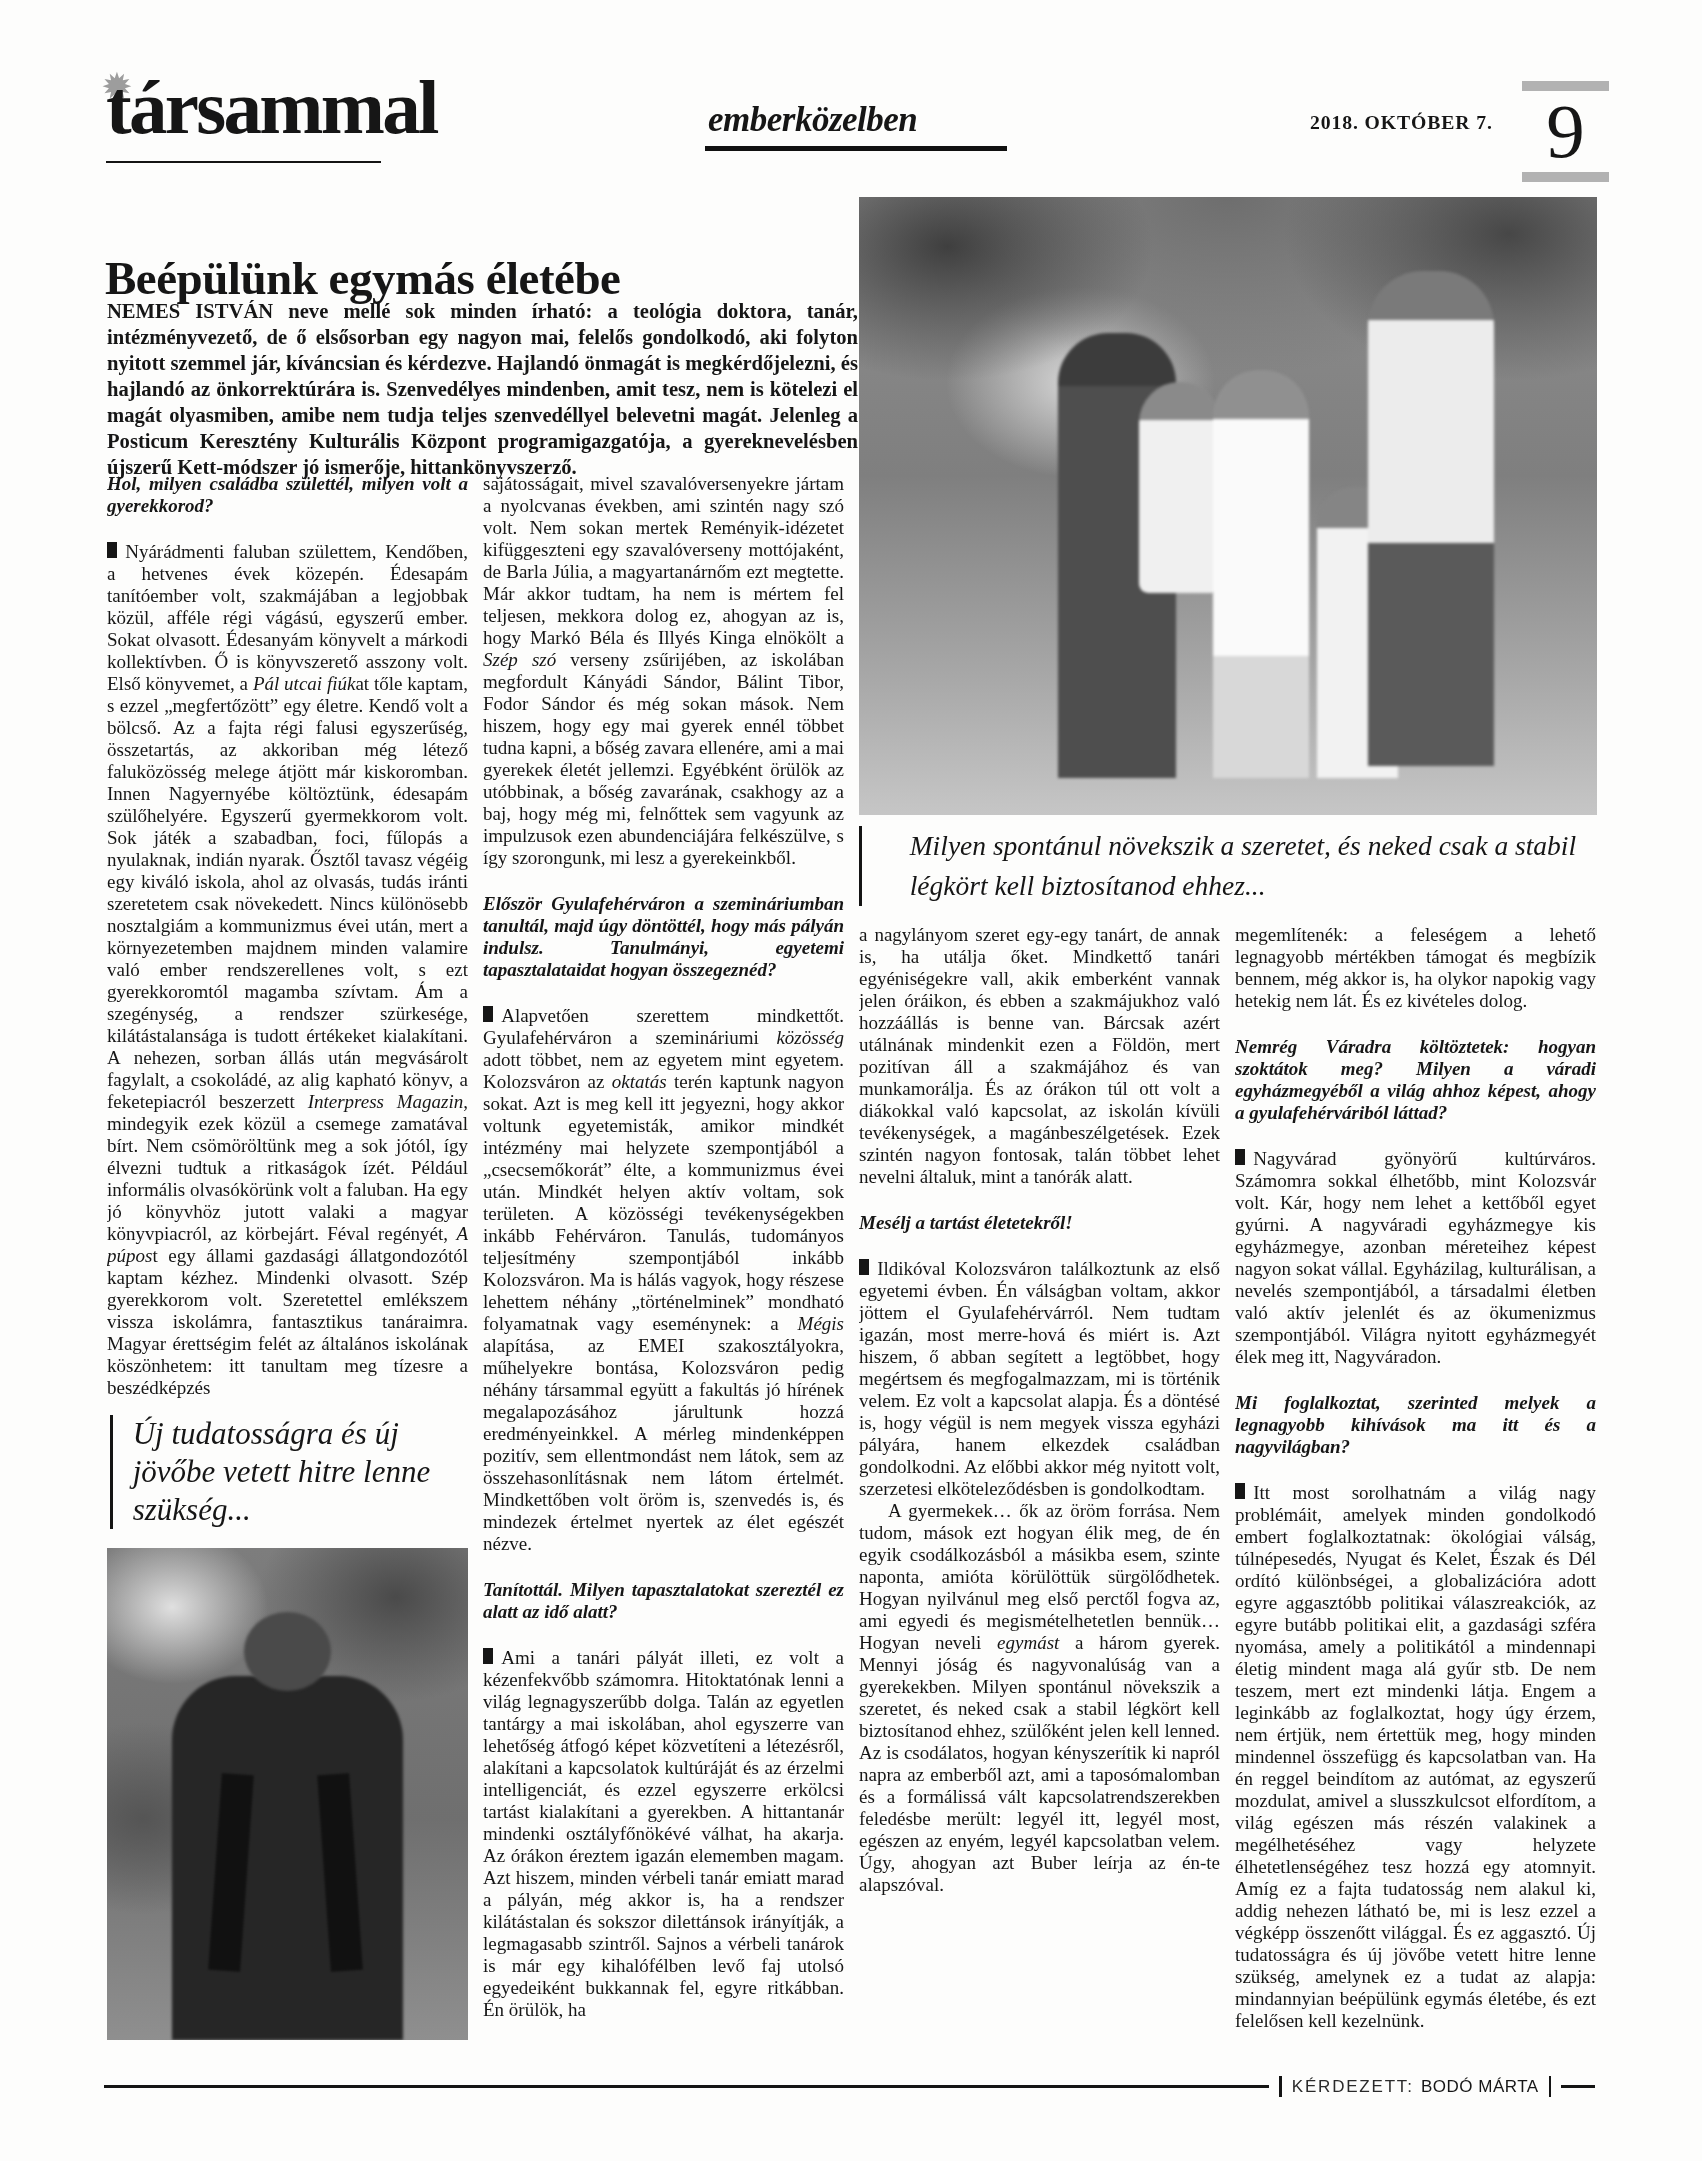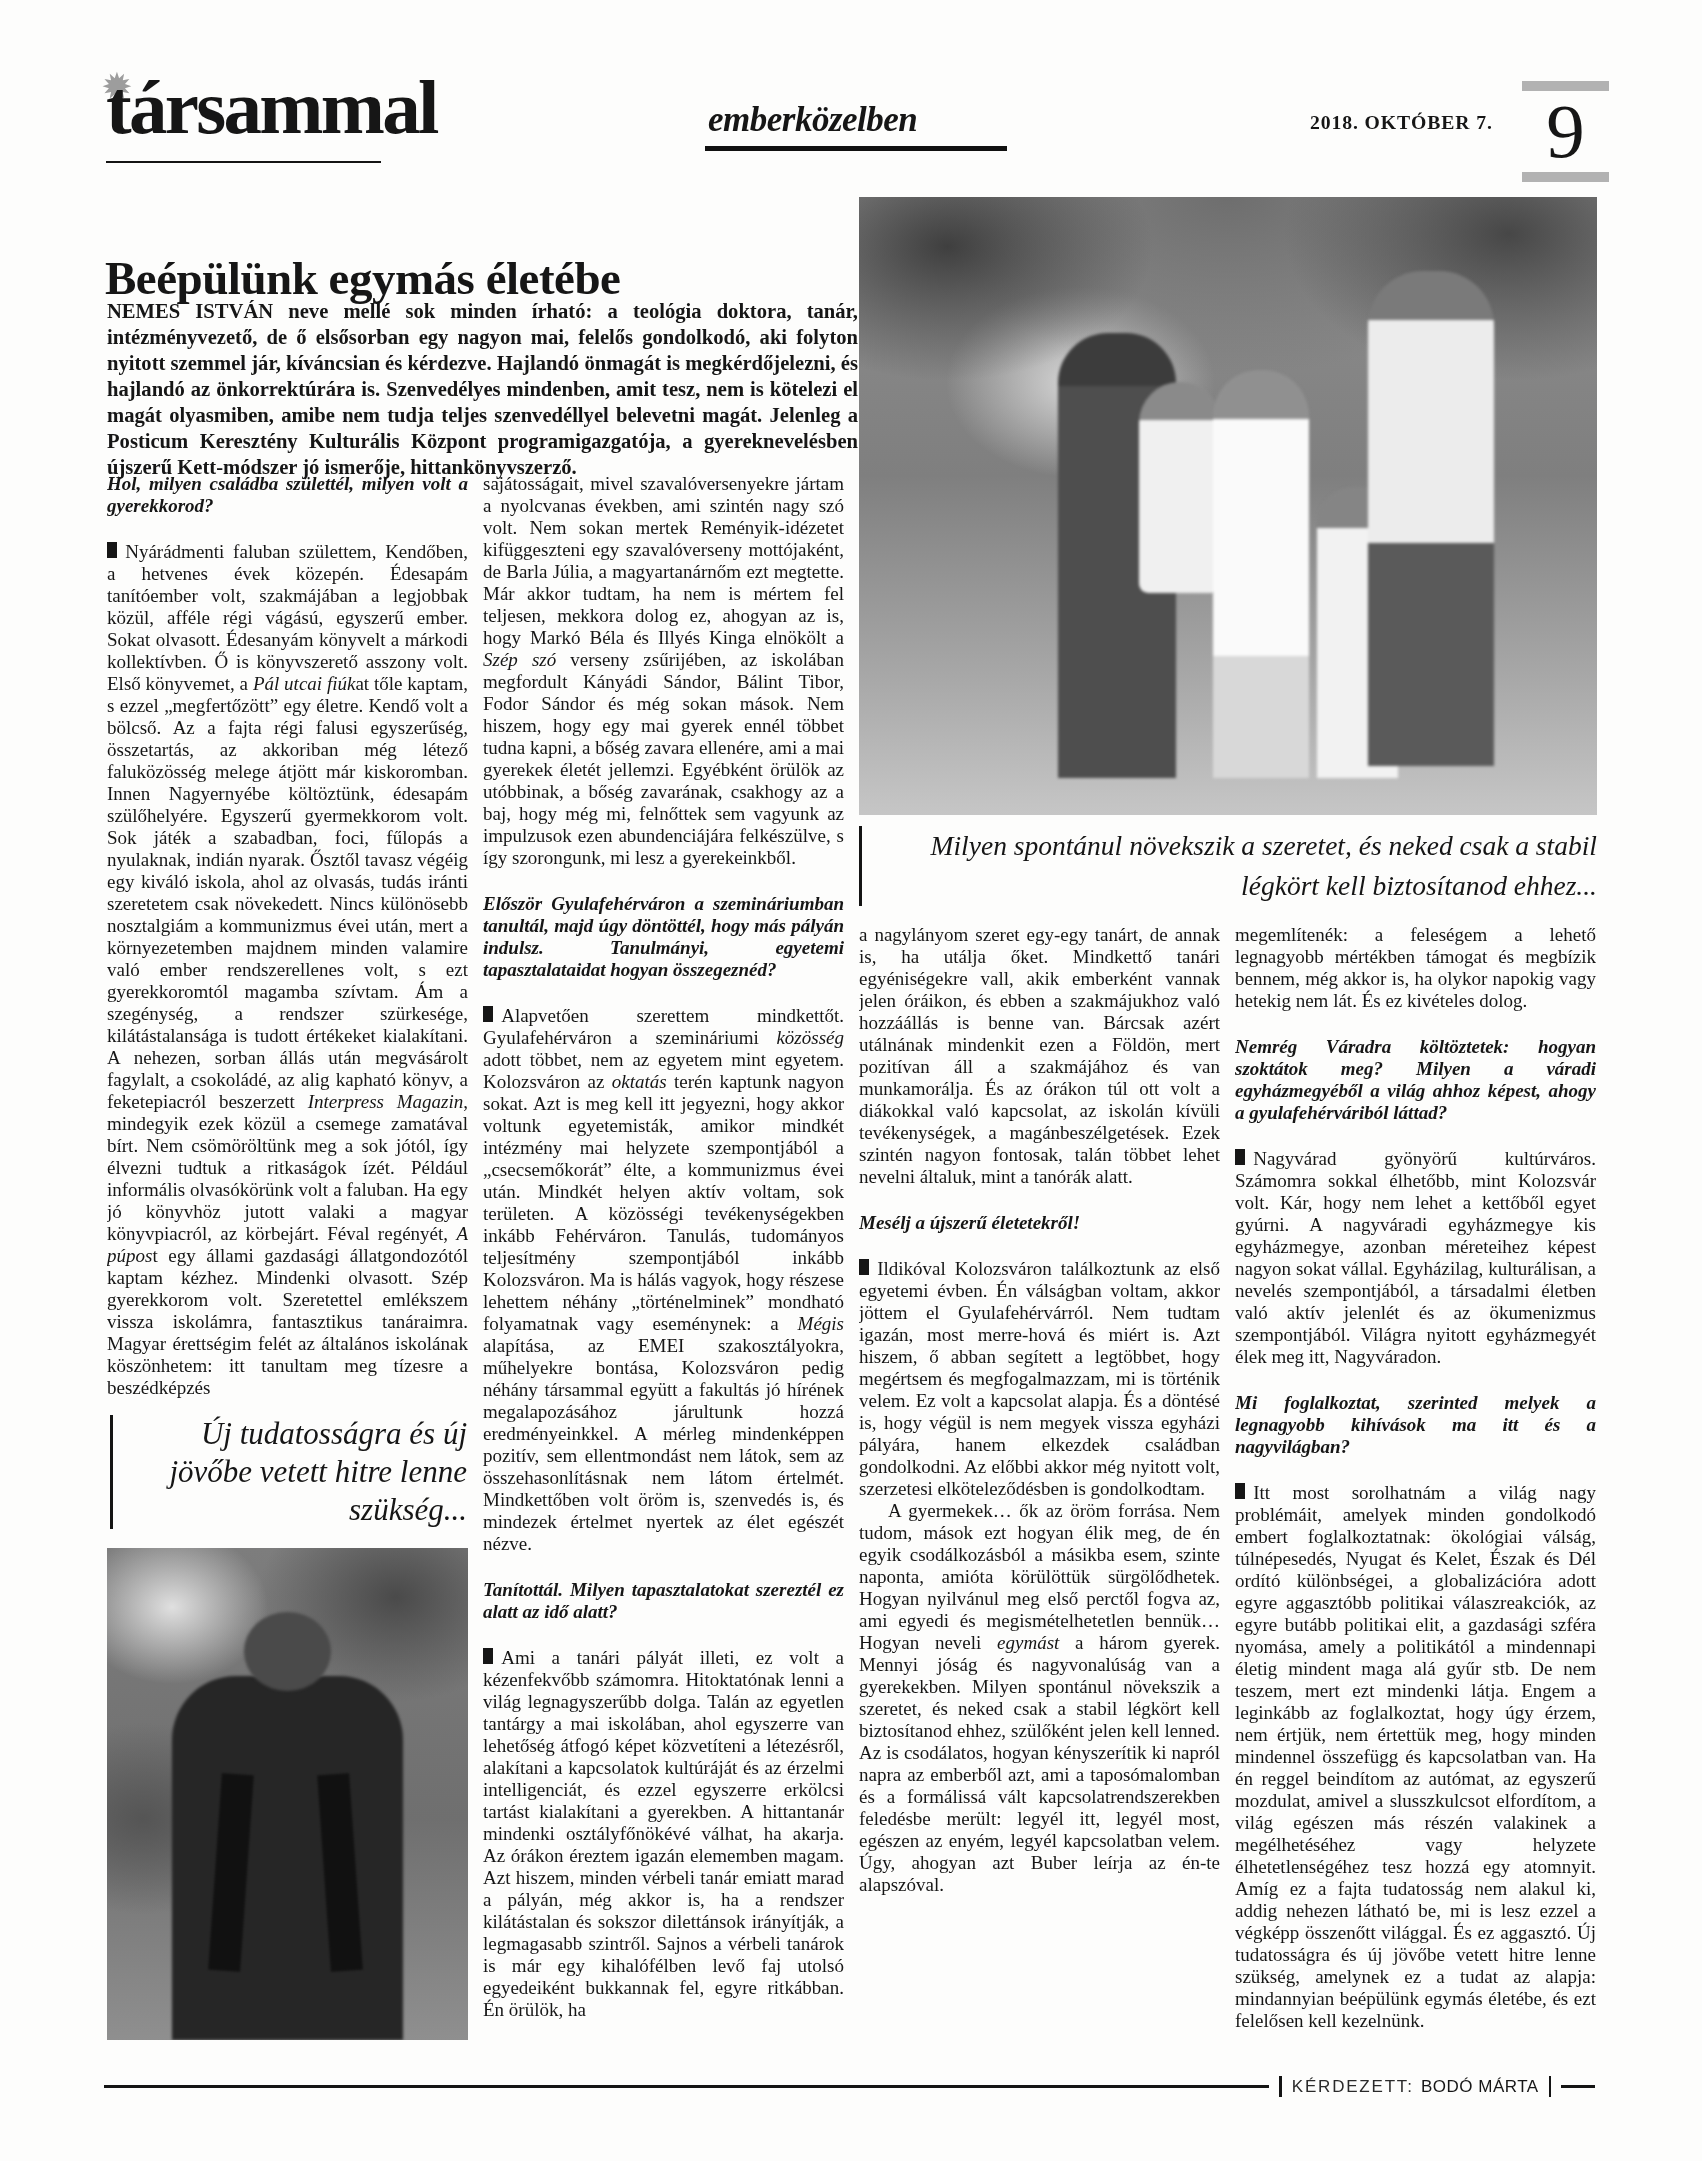--- a/index.html
+++ b/index.html
@@ -28,21 +28,21 @@
   #col0{left:107px;top:473px;height:929px;}
   #col1{left:483px;top:473px;height:1590px;}
   #col2{left:859px;top:924px;height:1139px;}
   #col3{left:1235px;top:924px;height:1139px;}
   .colbox p{margin:0;}
   .question{font-weight:700;font-style:italic;margin:24px 0;}
   .question:first-child{margin-top:0;}
   .para{text-indent:29px;}
   .amark{display:inline-block;width:10px;height:15.6px;background:#161616;margin-right:8.2px;}
   
-  .pullquote{position:absolute;display:flex;font-style:italic;text-align:right;}
+  .pullquote{position:absolute;display:flex;font-style:italic;}
   .pq-bar{width:2.7px;background:#141414;flex:none;}
   #left-quote{left:110px;top:1415px;width:357px;}
   #left-quote .pq-text{font-size:31px;line-height:38px;padding-left:20px;}
   #photo-quote{left:859px;top:826px;width:738px;}
   #photo-quote .pq-text{font-size:27.5px;line-height:40px;padding-left:48px;}
   
   .photo{position:absolute;overflow:hidden;filter:grayscale(1);}
   #family-photo{left:859px;top:197px;width:738px;height:618px;
     background:
       radial-gradient(293px 192px at 12% 8%,#3f3f3f 0%,rgba(63,63,63,0) 70%),
@@ -119,21 +119,21 @@
     </div>
   <div class="colbox" id="col1">
       <p class="cont">sajátosságait, mivel szavalóversenyekre jártam a nyolcvanas években, ami szintén nagy szó volt. Nem sokan mertek Reményik-idézetet kifüggeszteni egy szavalóverseny mottójaként, de Barla Júlia, a magyartanárnőm ezt megtette. Már akkor tudtam, ha nem is mértem fel teljesen, mekkora dolog ez, ahogyan az is, hogy Markó Béla és Illyés Kinga elnökölt a <i>Szép szó</i> verseny zsűrijében, az iskolában megfordult Kányádi Sándor, Bálint Tibor, Fodor Sándor és még sokan mások. Nem hiszem, hogy egy mai gyerek ennél többet tudna kapni, a bőség zavara ellenére, ami a mai gyerekek életét jellemzi. Egyébként örülök az utóbbinak, a bőség zavarának, csakhogy az a baj, hogy még mi, felnőttek sem vagyunk az impulzusok ezen abundenciájára felkészülve, s így szorongunk, mi lesz a gyerekeinkből.</p>
       <div class="question">Először Gyulafehérváron a szemináriumban tanultál, majd úgy döntöttél, hogy más pályán indulsz. Tanulmányi, egyetemi tapasztalataidat hogyan összegeznéd?</div>
       <p class="answer"><span class="amark"></span><span>Alapvetően szerettem mindkettőt. Gyulafehérváron a szemináriumi <i>közösség</i> adott többet, nem az egyetem mint egyetem. Kolozsváron az <i>oktatás</i> terén kaptunk nagyon sokat. Azt is meg kell itt jegyezni, hogy akkor voltunk egyetemisták, amikor mindkét intézmény mai helyzete szempontjából a „csecsemőkorát” élte, a kommunizmus évei után. Mindkét helyen aktív voltam, sok területen. A közösségi tevékenységekben inkább Fehérváron. Tanulás, tudományos teljesítmény szempontjából inkább Kolozsváron. Ma is hálás vagyok, hogy részese lehettem néhány „történelminek” mondható folyamatnak vagy eseménynek: a <i>Mégis</i> alapítása, az EMEI szakosztályokra, műhelyekre bontása, Kolozsváron pedig néhány társammal együtt a fakultás jó hírének megalapozásához járultunk hozzá eredményeinkkel. A mérleg mindenképpen pozitív, sem ellentmondást nem látok, sem az összehasonlításnak nem látom értelmét. Mindkettőben volt öröm is, szenvedés is, és mindezek értelmet nyertek az élet egészét nézve.</span></p>
       <div class="question">Tanítottál. Milyen tapasztalatokat szereztél ez alatt az idő alatt?</div>
       <p class="answer"><span class="amark"></span><span>Ami a tanári pályát illeti, ez volt a kézenfekvőbb számomra. Hitoktatónak lenni a világ legnagyszerűbb dolga. Talán az egyetlen tantárgy a mai iskolában, ahol egyszerre van lehetőség átfogó képet közvetíteni a létezésről, alakítani a kapcsolatok kultúráját és az érzelmi intelligenciát, és ezzel egyszerre erkölcsi tartást kialakítani a gyerekben. A hittantanár mindenki osztályfőnökévé válhat, ha akarja. Az órákon éreztem igazán elememben magam. Azt hiszem, minden vérbeli tanár emiatt marad a pályán, még akkor is, ha a rendszer kilátástalan és sokszor dilettánsok irányítják, a legmagasabb szintről. Sajnos a vérbeli tanárok is már egy kihalófélben levő faj utolsó egyedeiként bukkannak fel, egyre ritkábban. Én örülök, ha</span></p>
     </div>
   <div class="colbox" id="col2">
       <p class="cont">a nagylányom szeret egy-egy tanárt, de annak is, ha utálja őket. Mindkettő tanári egyéniségekre vall, akik emberként vannak jelen óráikon, és ebben a szakmájukhoz való hozzáállás is benne van. Bárcsak azért utálnának mindenkit ezen a Földön, mert pozitívan áll a szakmájához és van munkamorálja. És az órákon túl ott volt a diákokkal való kapcsolat, az iskolán kívüli tevékenységek, a magánbeszélgetések. Ezek szintén nagyon fontosak, talán többet lehet nevelni általuk, mint a tanórák alatt.</p>
-      <div class="question">Mesélj a újszerű életetekről!</div>
+      <div class="question">Mesélj a tartást életetekről!</div>
       <p class="answer"><span class="amark"></span><span>Ildikóval Kolozsváron találkoztunk az első egyetemi évben. Én válságban voltam, akkor jöttem el Gyulafehérvárról. Nem tudtam igazán, most merre-hová és miért is. Azt hiszem, ő abban segített a legtöbbet, hogy megértsem és megfogalmazzam, mi is történik velem. Ez volt a kapcsolat alapja. És a döntésé is, hogy végül is nem megyek vissza egyházi pályára, hanem elkezdek családban gondolkodni. Az előbbi akkor még nyitott volt, szerzetesi elköteleződésben is gondolkodtam.</span></p>
       <p class="para">A gyermekek… ők az öröm forrása. Nem tudom, mások ezt hogyan élik meg, de én egyik csodálkozásból a másikba esem, szinte naponta, amióta körülöttük sürgölődhetek. Hogyan nyilvánul meg első perctől fogva az, ami egyedi és megismételhetetlen bennük… Hogyan neveli <i>egymást</i> a három gyerek. Mennyi jóság és nagyvonalúság van a gyerekekben. Milyen spontánul növekszik a szeretet, és neked csak a stabil légkört kell biztosítanod ehhez, szülőként jelen kell lenned. Az is csodálatos, hogyan kényszerítik ki napról napra az emberből azt, ami a taposómalomban és a formálissá vált kapcsolatrendszerekben feledésbe merült: legyél itt, legyél most, egészen az enyém, legyél kapcsolatban velem. Úgy, ahogyan azt Buber leírja az én-te alapszóval.</p>
     </div>
   <div class="colbox" id="col3">
       <p class="cont">megemlítenék: a feleségem a lehető legnagyobb mértékben támogat és megbízik bennem, még akkor is, ha olykor napokig vagy hetekig nem lát. És ez kivételes dolog.</p>
       <div class="question">Nemrég Váradra költöztetek: hogyan szoktátok meg? Milyen a váradi egyházmegyéből a világ ahhoz képest, ahogy a gyulafehérváriból láttad?</div>
       <p class="answer"><span class="amark"></span><span>Nagyvárad gyönyörű kultúrváros. Számomra sokkal élhetőbb, mint Kolozsvár volt. Kár, hogy nem lehet a kettőből egyet gyúrni. A nagyváradi egyházmegye kis egyházmegye, azonban méreteihez képest nagyon sokat vállal. Egyházilag, kulturálisan, a nevelés szempontjából, a társadalmi életben való aktív jelenlét és az ökumenizmus szempontjából. Világra nyitott egyházmegyét élek meg itt, Nagyváradon.</span></p>
       <div class="question">Mi foglalkoztat, szerinted melyek a legnagyobb kihívások ma itt és a nagyvilágban?</div>
       <p class="answer"><span class="amark"></span><span>Itt most sorolhatnám a világ nagy problémáit, amelyek minden gondolkodó embert foglalkoztatnak: ökológiai válság, túlnépesedés, Nyugat és Kelet, Észak és Dél ordító különbségei, a globalizációra adott egyre aggasztóbb politikai válaszreakciók, az egyre butább politikai elit, a gazdasági szféra nyomása, amely a politikától a mindennapi életig mindent maga alá gyűr stb. De nem teszem, mert ezt mindenki látja. Engem a leginkább az foglalkoztat, hogy úgy érzem, nem értjük, nem értettük meg, hogy minden mindennel összefügg és kapcsolatban van. Ha én reggel beindítom az autómat, az egyszerű mozdulat, amivel a slusszkulcsot elfordítom, a világ egészen más részén valakinek a megélhetéséhez vagy helyzete élhetetlenségéhez tesz hozzá egy atomnyit. Amíg ez a fajta tudatosság nem alakul ki, addig nehezen látható be, mi is lesz ezzel a végképp összenőtt világgal. És ez aggasztó. Új tudatosságra és új jövőbe vetett hitre lenne szükség, amelynek ez a tudat az alapja: mindannyian beépülünk egymás életébe, és ezt felelősen kell kezelnünk.</span></p>
     </div>

